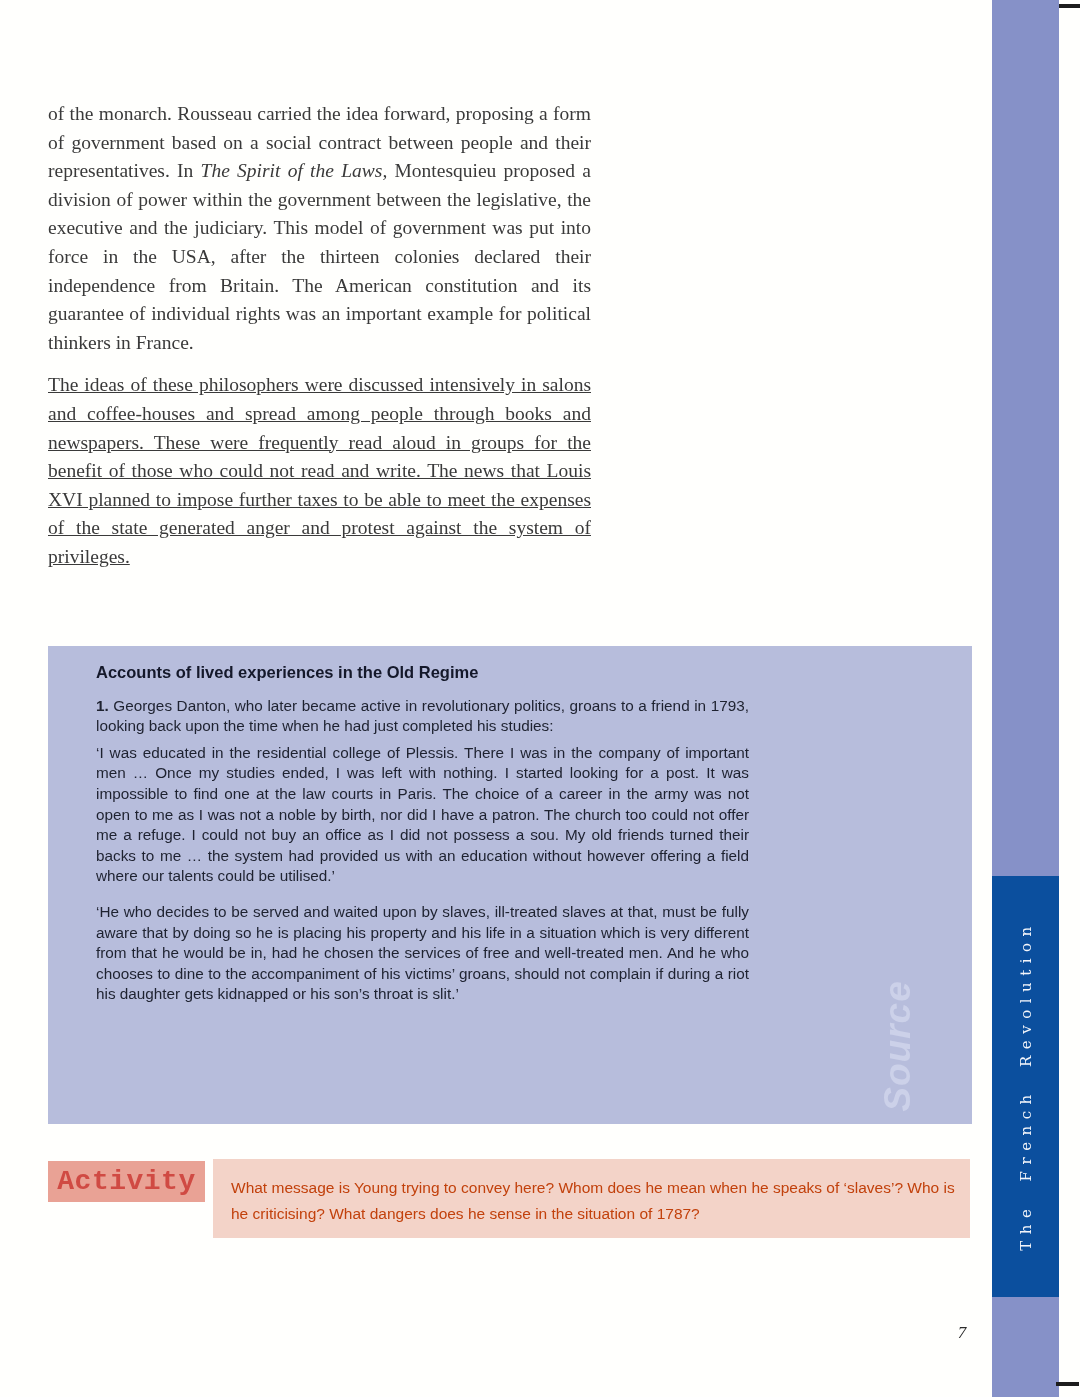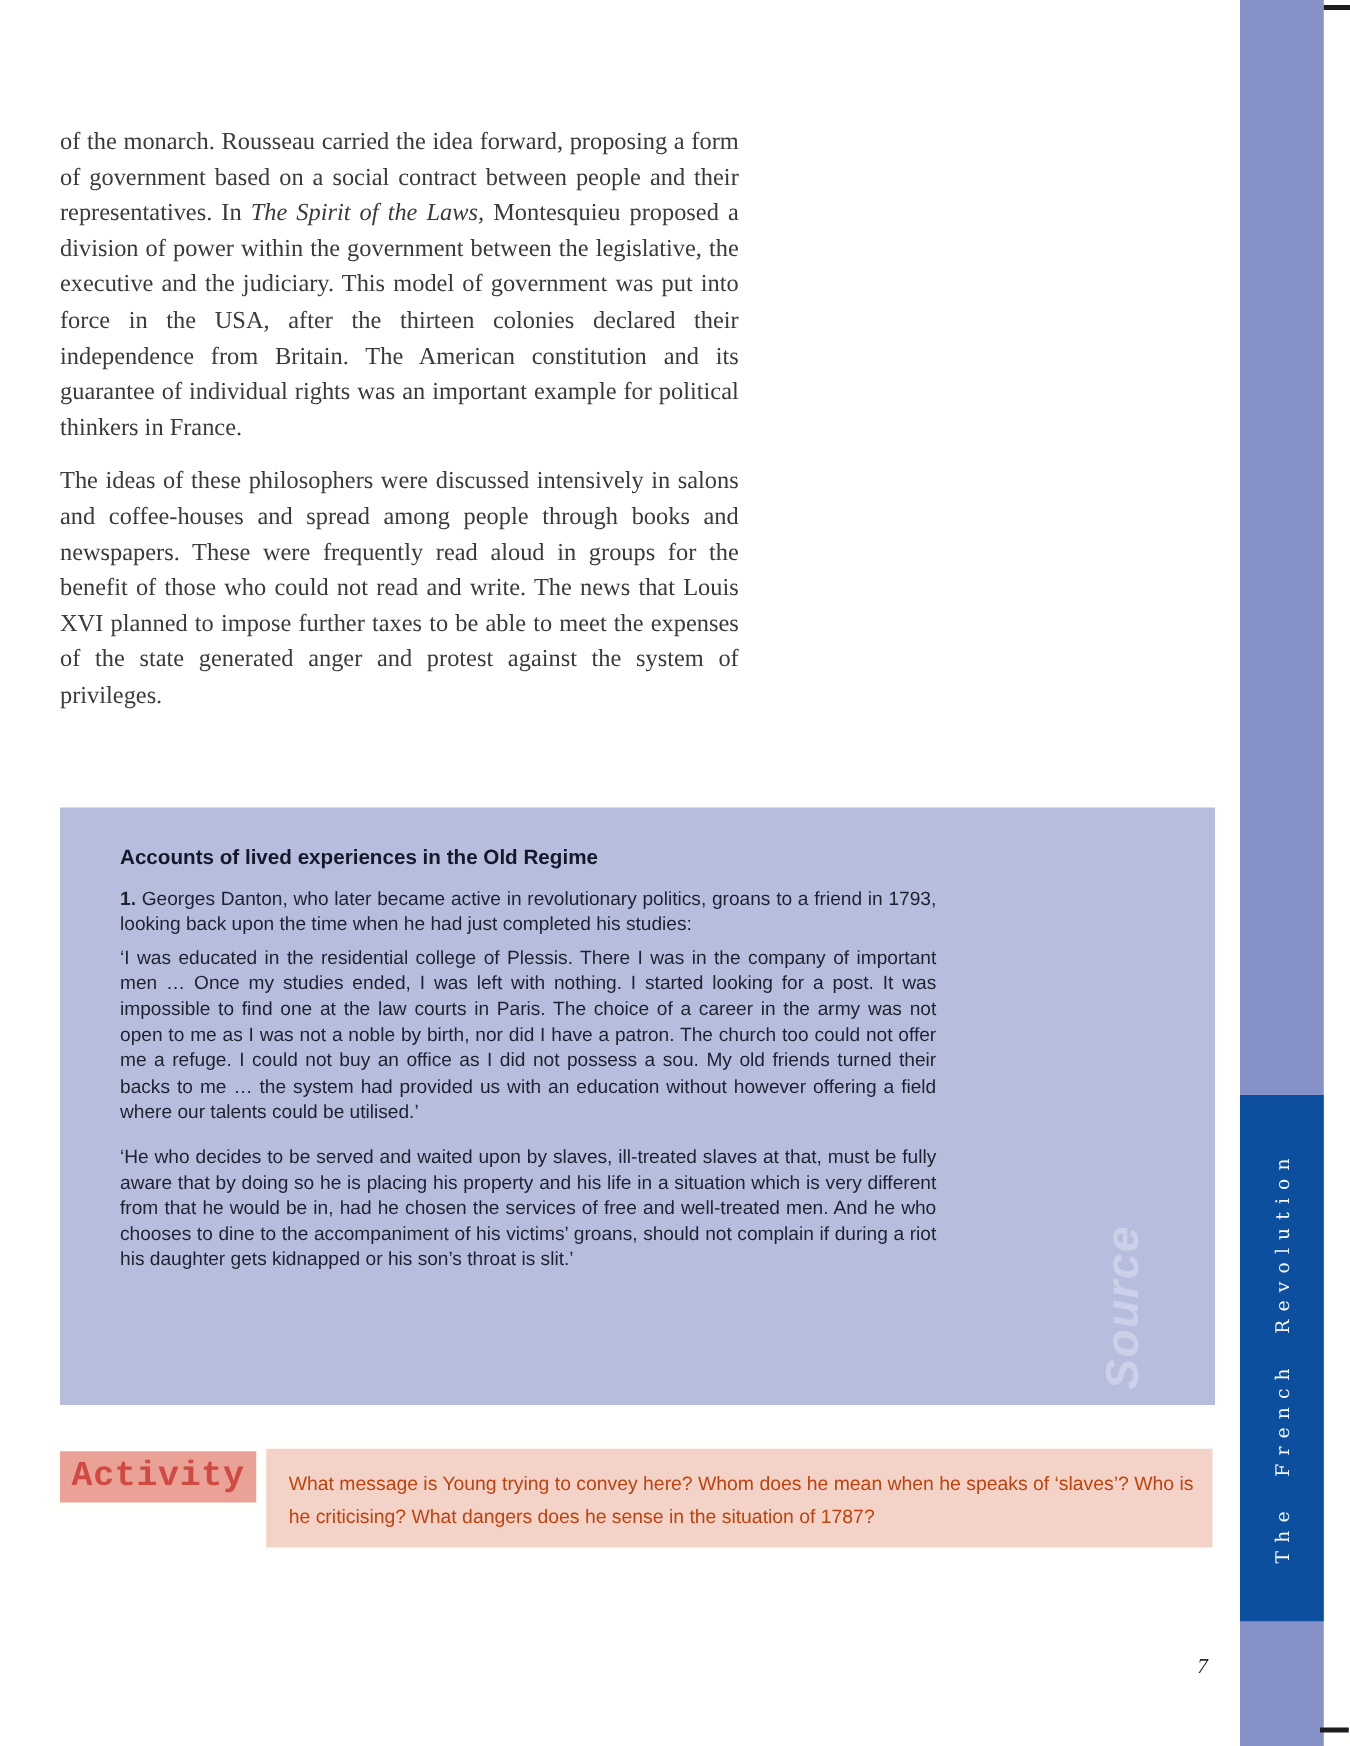--- a/index.html
+++ b/index.html
@@ -17,21 +17,21 @@
   .body-text {
     position: absolute;
     left: 48px;
     top: 100px;
     width: 543px;
     color: #3a3a3a;
     font-size: 19.5px;
     line-height: 28.6px;
     text-align: justify;
   }
-  .body-text p + p { margin-top: 14px; }
+  .body-text p + p { margin-top: 14px; text-decoration: underline; }
   .body-text .italic { font-style: italic; }
 
   
   .source-header {
     position: absolute;
     left: 48px;
     top: 612px;
     width: 922px;
     display: flex;
     align-items: flex-end;
@@ -57,21 +57,21 @@
     position: absolute;
     left: 48px;
     top: 646px;
     width: 924px;
     height: 478px;
     background: #b7bddc;
   }
   .source-box .content {
     position: absolute;
     left: 48px;
-    top: 30px;
+    top: 16px;
     width: 653px;
     font-family: "Liberation Sans", sans-serif;
     color: #1e2230;
     font-size: 15.3px;
     line-height: 20.6px;
     text-align: justify;
   }
   .source-box .content h3 {
     font-size: 16.5px;
     font-weight: bold;

